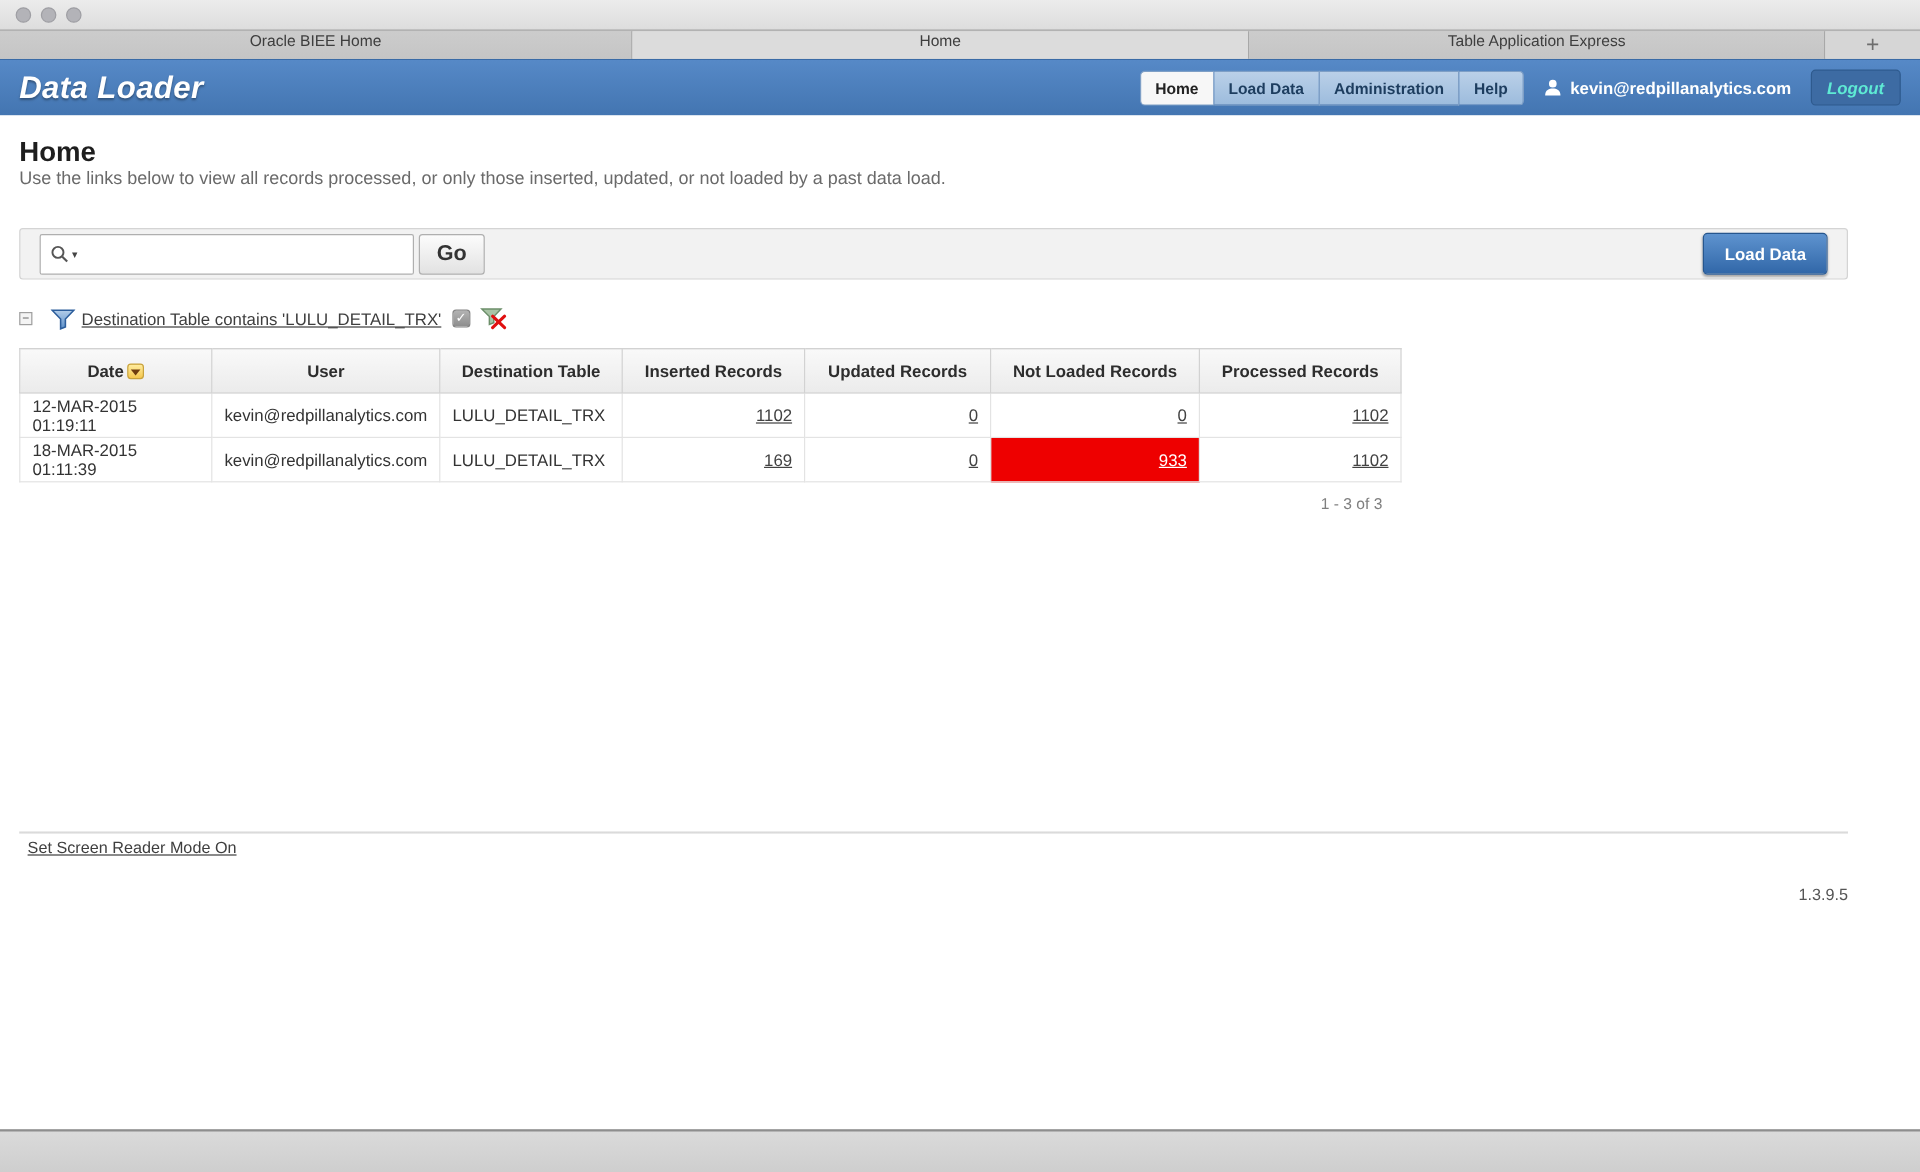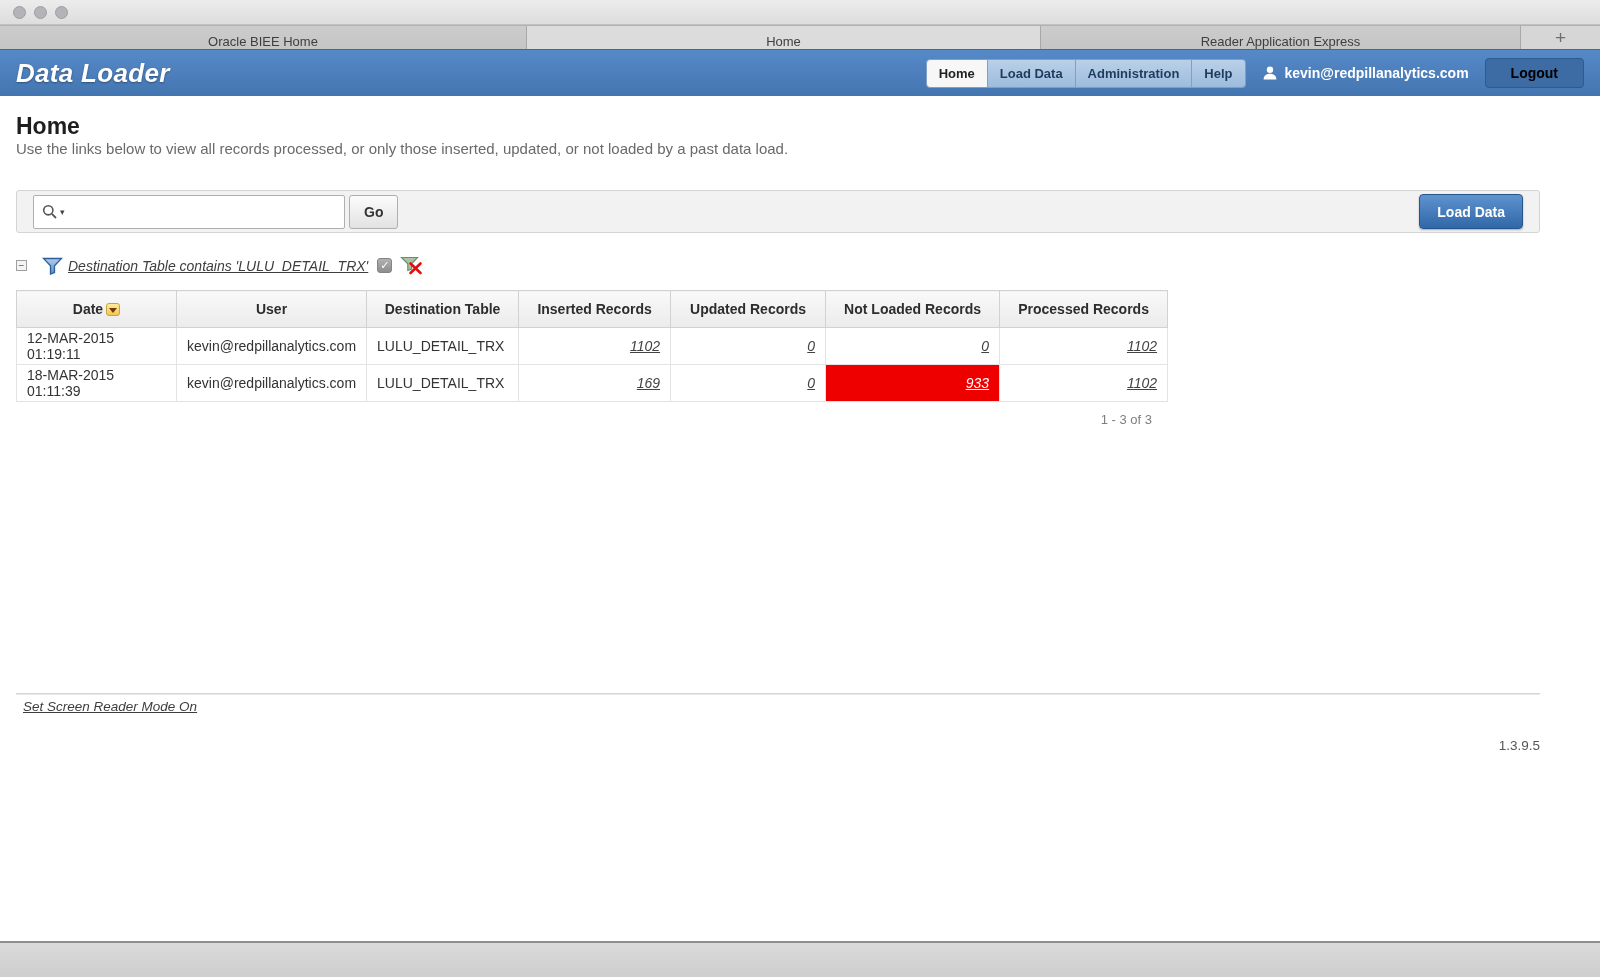--- a/index.html
+++ b/index.html
@@ -2,35 +2,35 @@
 <html><head>
 <meta charset="utf-8">
 <style>
   * { margin:0; padding:0; box-sizing:border-box; }
   html,body { width:1600px; height:977px; }
   body {
     font-family:"Liberation Sans", sans-serif;
     background:#ffffff; color:#333;
     position:relative; overflow:hidden;
   }
-  a { cursor:pointer;font-style:italic; }
+  a { cursor:pointer; }
 
   
   .titlebar {
     height:25px; background:linear-gradient(#ececec,#dddddd);
     border-bottom:1px solid #c0c0c0;
     display:flex; align-items:center; gap:8px; padding-left:13px;
   }
   .traffic { width:13px; height:13px; border-radius:50%;
     background:#b3b3b8; border:1px solid #9e9ea3; }
 
   
   .tabbar { height:24px; display:flex; background:#cfcfcf; border-top:1px solid #b2b2b2; }
   .tab {
-    display:flex; align-items:flex-end; justify-content:center;
+    display:flex; align-items:flex-start; justify-content:center;
     font-size:13px; color:#3e3e3e; cursor:default;
     background:linear-gradient(#cccccc,#c5c5c5);
     border-right:1px solid #a8a8a8;
   }
   .tab--active { background:#dcdcdc; }
   .tab-0 { width:527px; } .tab-1 { width:514px; } .tab-2 { width:480px; }
   .tab-new { flex:1; display:flex; align-items:center; justify-content:center;
     background:#d6d6d6; color:#6e6e6e; font-size:19px; font-weight:300; }
 
   
@@ -48,21 +48,21 @@
     padding:6px 12px; border:1px solid #7e9fc6; border-left:none;
     background:linear-gradient(#bad0e8,#9dbcdd); cursor:pointer;
   }
   .nav-btn:first-child { border-left:1px solid #7e9fc6; border-radius:4px 0 0 4px; }
   .nav-btn:last-child { border-radius:0 4px 4px 0; }
   .nav-btn--active { background:#f7f7f7; color:#222; }
   .user-chip { display:flex; align-items:center; gap:7px; color:#fff;
     font-size:14px; font-weight:bold; }
   .logout-btn {
     background:#3d6ba3; border:1px solid #2e5a8e; border-radius:4px;
-    color:#000000; font-weight:bold; font-size:14px; padding:6px 25px; cursor:pointer;
+    color:#5eead4; font-weight:bold; font-size:14px; padding:6px 13px; cursor:pointer;font-style:italic;
   }
 
   
   .content { padding:0 16px; }
   .page-title { font-size:23px; font-weight:bold; color:#1e1e1e; margin-top:17px; }
   .page-desc { font-size:15px; color:#6a6a6a; margin-top:0; }
 
   .toolbar-box {
     margin-top:33px; width:1524px; height:43px;
     background:#f2f2f2; border:1px solid #d4d4d4; border-radius:3px;
@@ -75,21 +75,21 @@
     padding:0 8px 0 42px; font-size:14px; color:#333;
     font-family:"Liberation Sans", sans-serif;
   }
   .search-icon-btn { position:absolute; left:9px; top:50%; transform:translateY(-50%);
     display:flex; align-items:center; gap:2px; cursor:pointer; }
   .search-caret { font-size:9px; color:#444; }
   .go-btn {
     margin-left:4px; height:34px; padding:0 14px;
     background:linear-gradient(#fcfcfc,#e2e2e2);
     border:1px solid #afafaf; border-radius:3px;
-    font-size:14px; font-weight:bold; color:#333; cursor:pointer;
+    font-size:18px; font-weight:bold; color:#333; cursor:pointer;
     font-family:"Liberation Sans", sans-serif;
   }
   .load-btn {
     margin-left:auto; height:35px; padding:0 17px;
     background:linear-gradient(#5e93cf,#3167a8);
     border:1px solid #26568e; border-radius:4px;
     box-shadow:0 1px 2px rgba(0,0,0,.3);
     color:#fff; font-weight:bold; font-size:14px; cursor:pointer;
     font-family:"Liberation Sans", sans-serif;
   }
@@ -162,21 +162,21 @@
 </div>
 
 <div class="tabbar">
   <div class="tab tab-0">
     <span>Oracle BIEE Home</span>
   </div>
   <div class="tab tab-1 tab--active">
     <span>Home</span>
   </div>
   <div class="tab tab-2">
-    <span>Reader Application Express</span>
+    <span>Table Application Express</span>
   </div>
   <div class="tab-new">
     <span>+</span>
   </div>
 </div>
 
 <div class="app-header">
   <span class="app-title">Data Loader</span>
   <div class="header-right">
     <div class="nav-group">

